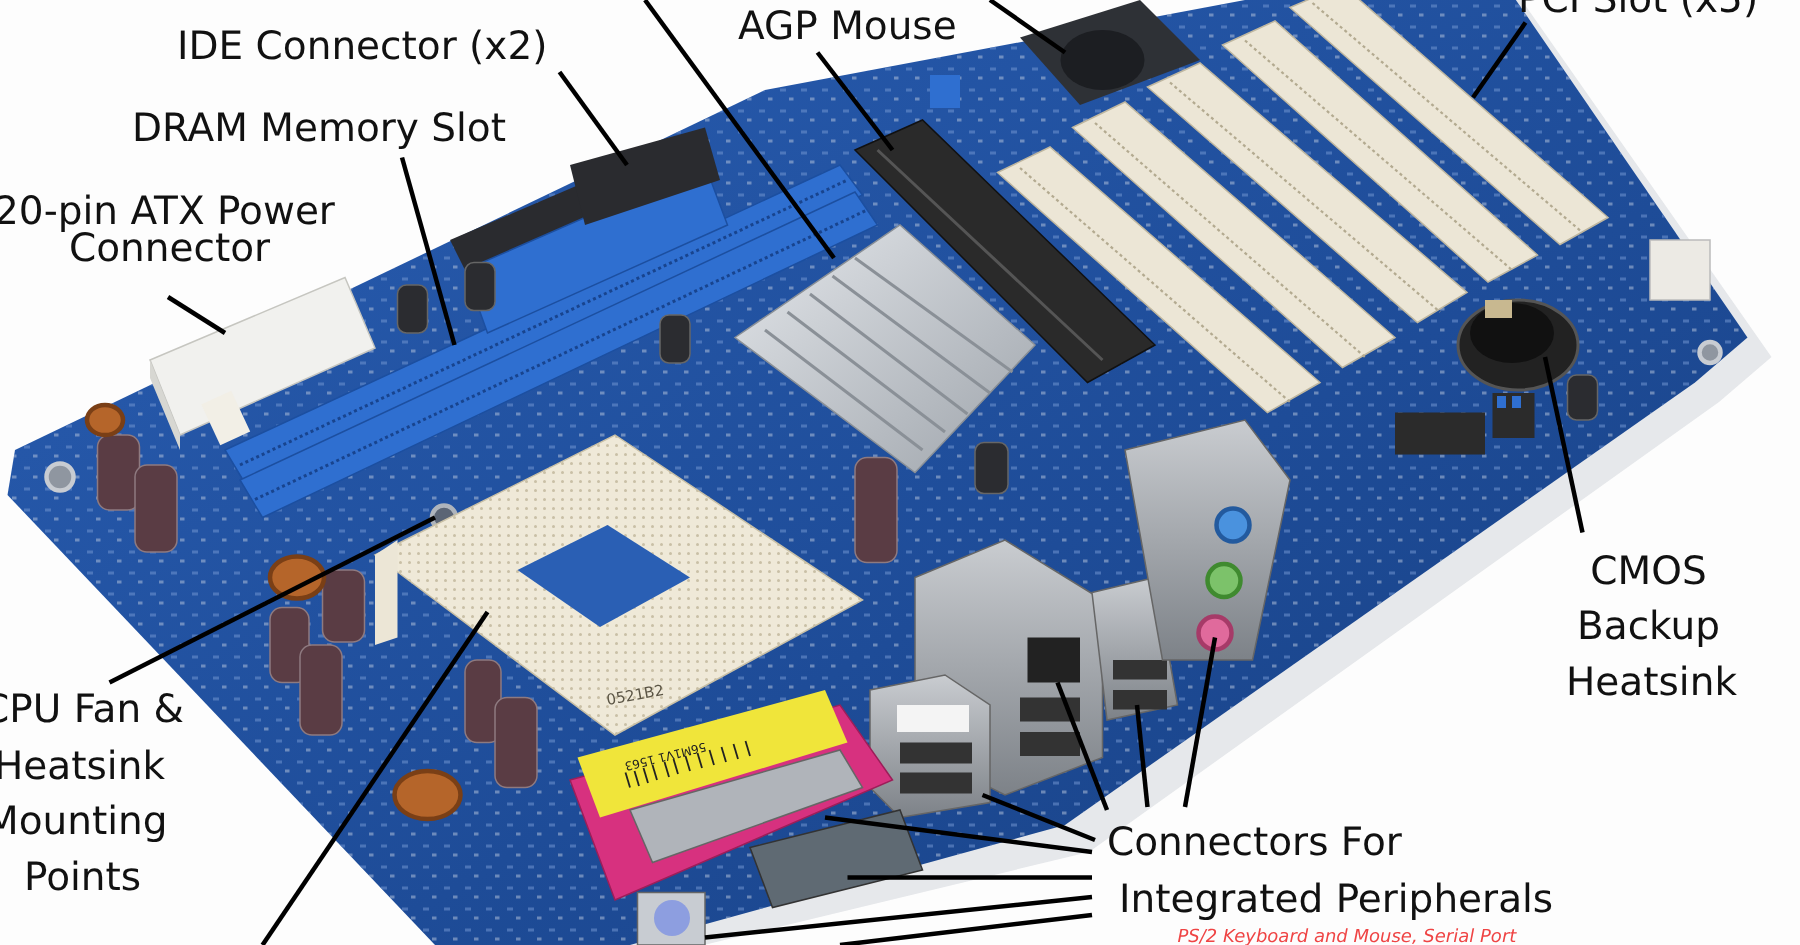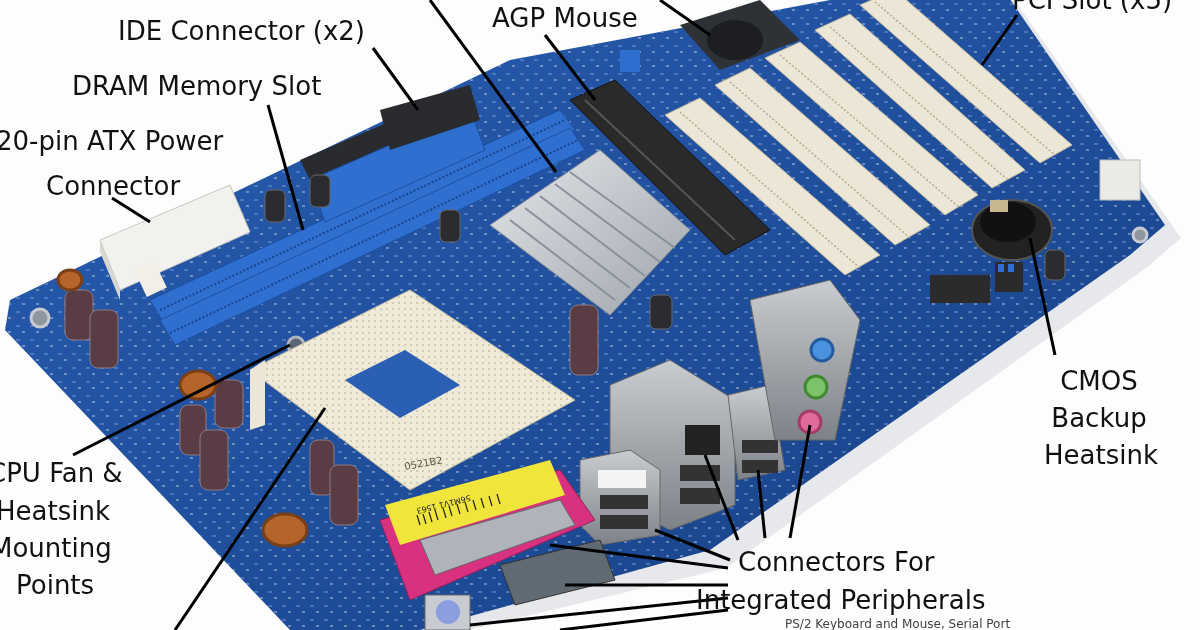--- a/index.html
+++ b/index.html
@@ -1,21 +1,21 @@
 <!DOCTYPE html>
 <html><head>
 <meta charset="utf-8">
 <style>
   html, body { margin:0; padding:0; }
   body { width:1200px; height:630px; overflow:hidden; background:#fdfdfd; position:relative;
          font-family:"DejaVu Sans", sans-serif; }
   #stage { position:absolute; left:0; top:0; width:1200px; height:630px; }
   .label { position:absolute; color:#111; font-size:26px; line-height:37px; white-space:nowrap; }
   .label.center { text-align:center;margin-left:34px; }
-  .caption { position:absolute; font-size:12px; color:#404040; white-space:nowrap; }
+  .caption { position:absolute; font-size:12px; font-style:italic; color:#ef4444; white-space:nowrap; }
   svg { position:absolute; left:0; top:0; }
 </style>
 </head>
 <body>
 
 <div id="stage">
 
 <svg width="1200" height="630" viewBox="0 0 1200 630">
   <defs>
     <linearGradient id="boardGrad" x1="0" y1="0" x2="1" y2="1">
@@ -218,32 +218,32 @@
     <line x1="790" y1="538" x2="810" y2="425"></line>
     <line x1="730" y1="560" x2="655" y2="530"></line>
     <line x1="728" y1="568" x2="550" y2="545"></line>
     <line x1="728" y1="585" x2="565" y2="585"></line>
     <line x1="728" y1="598" x2="470" y2="625"></line>
     <line x1="728" y1="610" x2="560" y2="630"></line>
   </g>
 </svg>
 
 <div class="label" style="left:118px; top:13px;">IDE Connector (x2)</div>
-<div class="label" style="left:72px; top:68px;">DRAM Memory Slot</div>
+<div class="label" style="left:88px; top:68px;">DRAM Memory Slot</div>
 <div class="label" style="left:-4px; top:123px;">20-pin ATX Power</div>
-<div class="label" style="left:46px; top:168px;">Connector</div>
+<div class="label" style="left:46px; top:148px;">Connector</div>
 <div class="label" style="left:492px; top:0px;">AGP Mouse</div>
 <div class="label" style="left:1012px; top:-18px;">PCI Slot (x5)</div>
 
 <div class="label center" style="left:1015px; top:363px; width:100px;">CMOS</div>
 <div class="label center" style="left:1010px; top:400px; width:110px;">Backup</div>
 <div class="label center" style="left:1010px; top:437px; width:110px;">Heatsink</div>
 
 <div class="label" style="left:-12px; top:455px;">CPU Fan &amp;</div>
 <div class="label" style="left:-4px; top:493px;">Heatsink</div>
 <div class="label" style="left:-10px; top:530px;">Mounting</div>
 <div class="label" style="left:16px; top:567px;">Points</div>
 
 <div class="label" style="left:738px; top:544px;">Connectors For</div>
-<div class="label" style="left:696px; top:582px;text-align:center;">Integrated Peripherals</div>
+<div class="label" style="left:746px; top:582px;text-align:center;">Integrated Peripherals</div>
 <div class="caption" style="left:785px; top:617px;">PS/2 Keyboard and Mouse, Serial Port</div>
 
 </div>
 
 </body></html>

